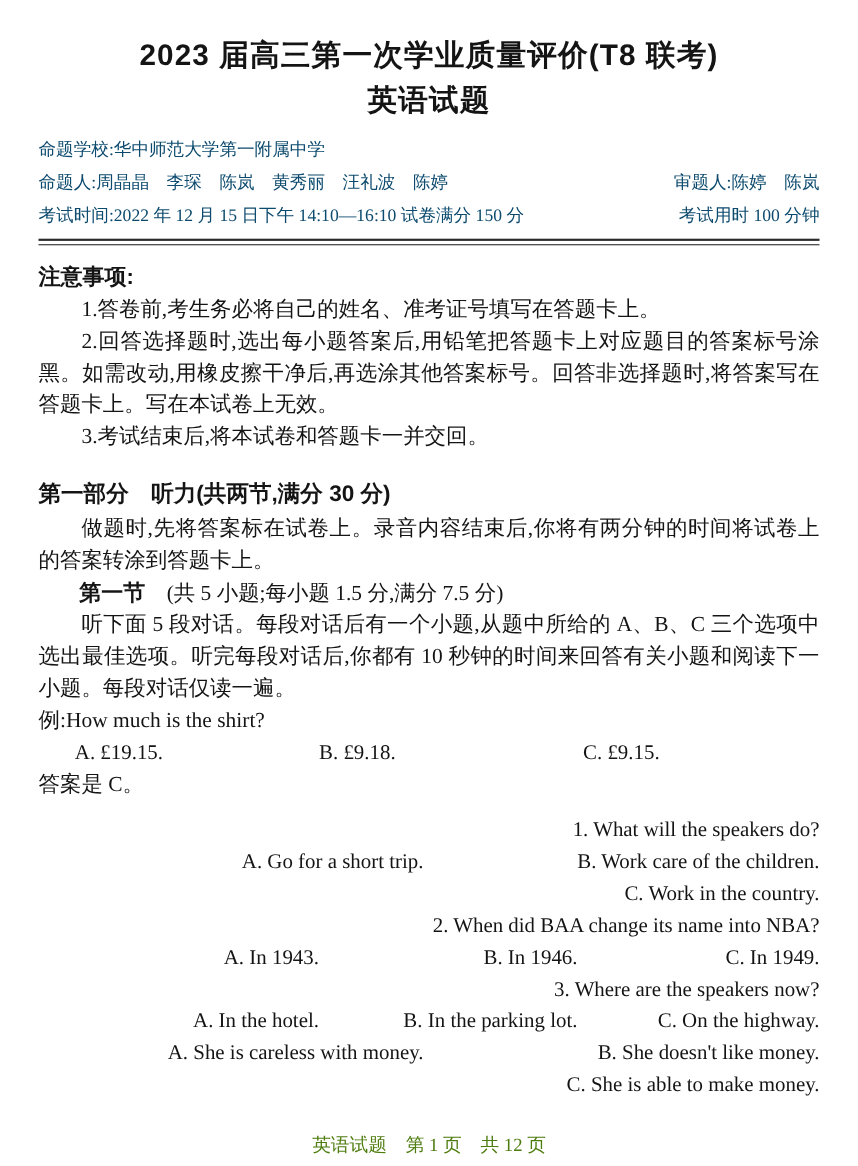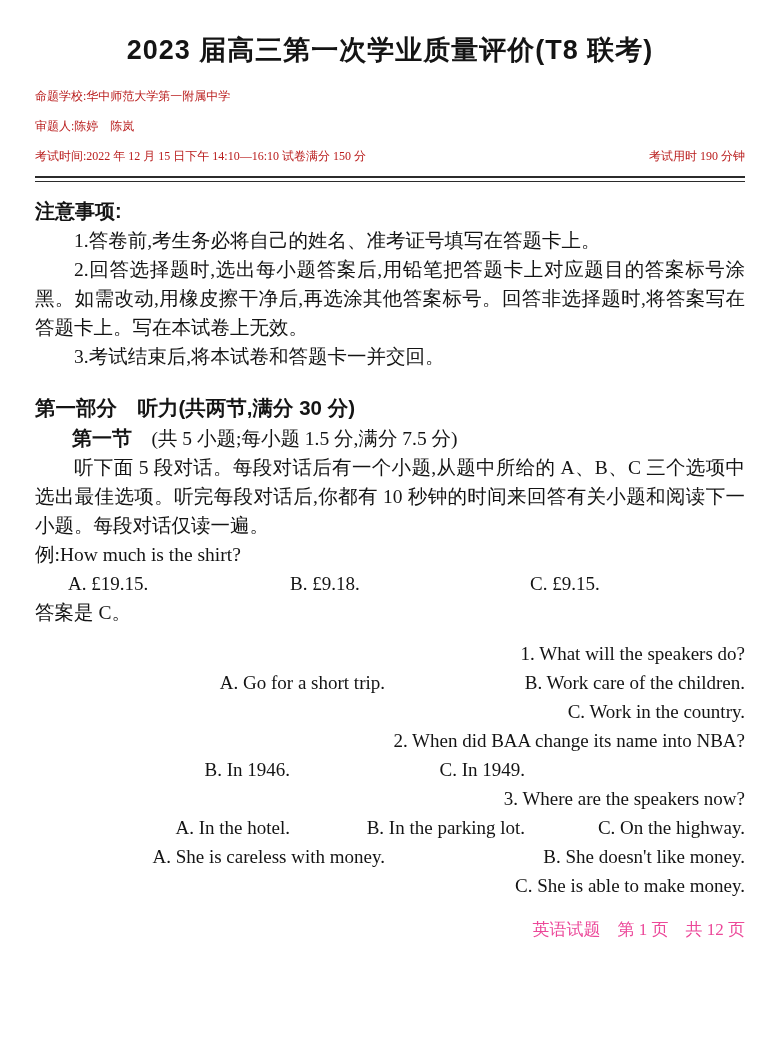--- a/index.html
+++ b/index.html
@@ -16,21 +16,21 @@
   .title, .subtitle {
     text-align: center;
     font-family: "Liberation Sans", "DejaVu Sans", sans-serif;
     font-weight: 700;
     font-size: 27px;
     line-height: 37px;
     letter-spacing: 1px;
   }
   .subtitle { margin-top: 4px; }
 
-  .info { margin-top: 12px; font-size: 12px; line-height: 30px; color: #b91c1c; }
+  .info { margin-top: 12px; font-size: 16px; line-height: 30px; color: #0c4a6e; }
   .info-row { display: flex; justify-content: space-between; }
   .info-left span + span { }
 
   .double-rule {
     margin-top: 5px; height: 3px;
     border-top: 2px solid #2b2b2b;
     border-bottom: 1px solid #2b2b2b;
   }
 
   p { margin: 0; }
@@ -54,59 +54,62 @@
   .en { font-size: 19px; line-height: 29px; }
 
   .opts-ex { display: grid; grid-template-columns: 222px 240px 1fr; margin-left: 33px; }
   .opts-3  { display: grid; grid-template-columns: 228px 235px 1fr; margin-left: 27px; }
   .opts-2  { display: grid; grid-template-columns: 323px 1fr; margin-left: 27px; }
   .opt-solo { margin-left: 27px; }
 
   .questions { margin-top: 12px; text-align: right; }
 
   .footer {
-    text-align: right;
+    text-align: center;
     font-size: 17px; line-height: 24px;
-    margin-top: 18px;
-    color: #ec4899;
+    margin-top: 28px;
+    color: #4d7c0f;
   }
 </style>
 </head>
 <body>
 
 <div class="content">
 
   <div class="title">2023 届高三第一次学业质量评价(T8 联考)</div>
+  <div class="subtitle">英语试题</div>
 
   <div class="info">
     <div class="info-row">
       <span>命题学校:华中师范大学第一附属中学</span>
     </div>
     <div class="info-row">
+      <span>命题人:周晶晶　李琛　陈岚　黄秀丽　汪礼波　陈婷</span>
       <span>审题人:陈婷　陈岚</span>
     </div>
     <div class="info-row">
       <span class="info-left">
         <span>考试时间:2022 年 12 月 15 日下午 14:10—16:10</span>
         <span>试卷满分 150 分</span>
       </span>
-      <span>考试用时 190 分钟</span>
+      <span>考试用时 100 分钟</span>
     </div>
   </div>
 
   <div class="double-rule"></div>
 
   <div class="notice">
     <p class="notice-heading hei">注意事项:</p>
     <p class="cn indent">1.答卷前,考生务必将自己的姓名、准考证号填写在答题卡上。</p>
     <p class="cn indent">2.回答选择题时,选出每小题答案后,用铅笔把答题卡上对应题目的答案标号涂黑。如需改动,用橡皮擦干净后,再选涂其他答案标号。回答非选择题时,将答案写在答题卡上。写在本试卷上无效。</p>
     <p class="cn indent">3.考试结束后,将本试卷和答题卡一并交回。</p>
   </div>
 
   <p class="part-heading">第一部分　听力(共两节,满分 30 分)</p>
+  <p class="cn indent part-intro">做题时,先将答案标在试卷上。录音内容结束后,你将有两分钟的时间将试卷上的答案转涂到答题卡上。</p>
 
   <p class="cn sec-line"><span class="hei">第一节</span><span>　(共 5 小题;每小题 1.5 分,满分 7.5 分)</span></p>
   <p class="cn indent">听下面 5 段对话。每段对话后有一个小题,从题中所给的 A、B、C 三个选项中选出最佳选项。听完每段对话后,你都有 10 秒钟的时间来回答有关小题和阅读下一小题。每段对话仅读一遍。</p>
 
   <div>
     <p class="cn">例:How much is the shirt?</p>
     <div class="opts-ex">
       <span class="en">A. £19.15.</span>
       <span class="en">B. £9.18.</span>
       <span class="en">C. £9.15.</span>
@@ -121,20 +124,21 @@
       <div class="opts-2">
         <span class="en">A. Go for a short trip.</span>
         <span class="en">B. Work care of the children.</span>
       </div>
       <p class="en opt-solo">C. Work in the country.</p>
     </div>
 
     <div>
       <p class="en">2. When did BAA change its name into NBA?</p>
       <div class="opts-3">
+        <span class="en">A. In 1943.</span>
         <span class="en">B. In 1946.</span>
         <span class="en">C. In 1949.</span>
       </div>
     </div>
 
     <div>
       <p class="en">3. Where are the speakers now?</p>
       <div class="opts-3">
         <span class="en">A. In the hotel.</span>
         <span class="en">B. In the parking lot.</span>

